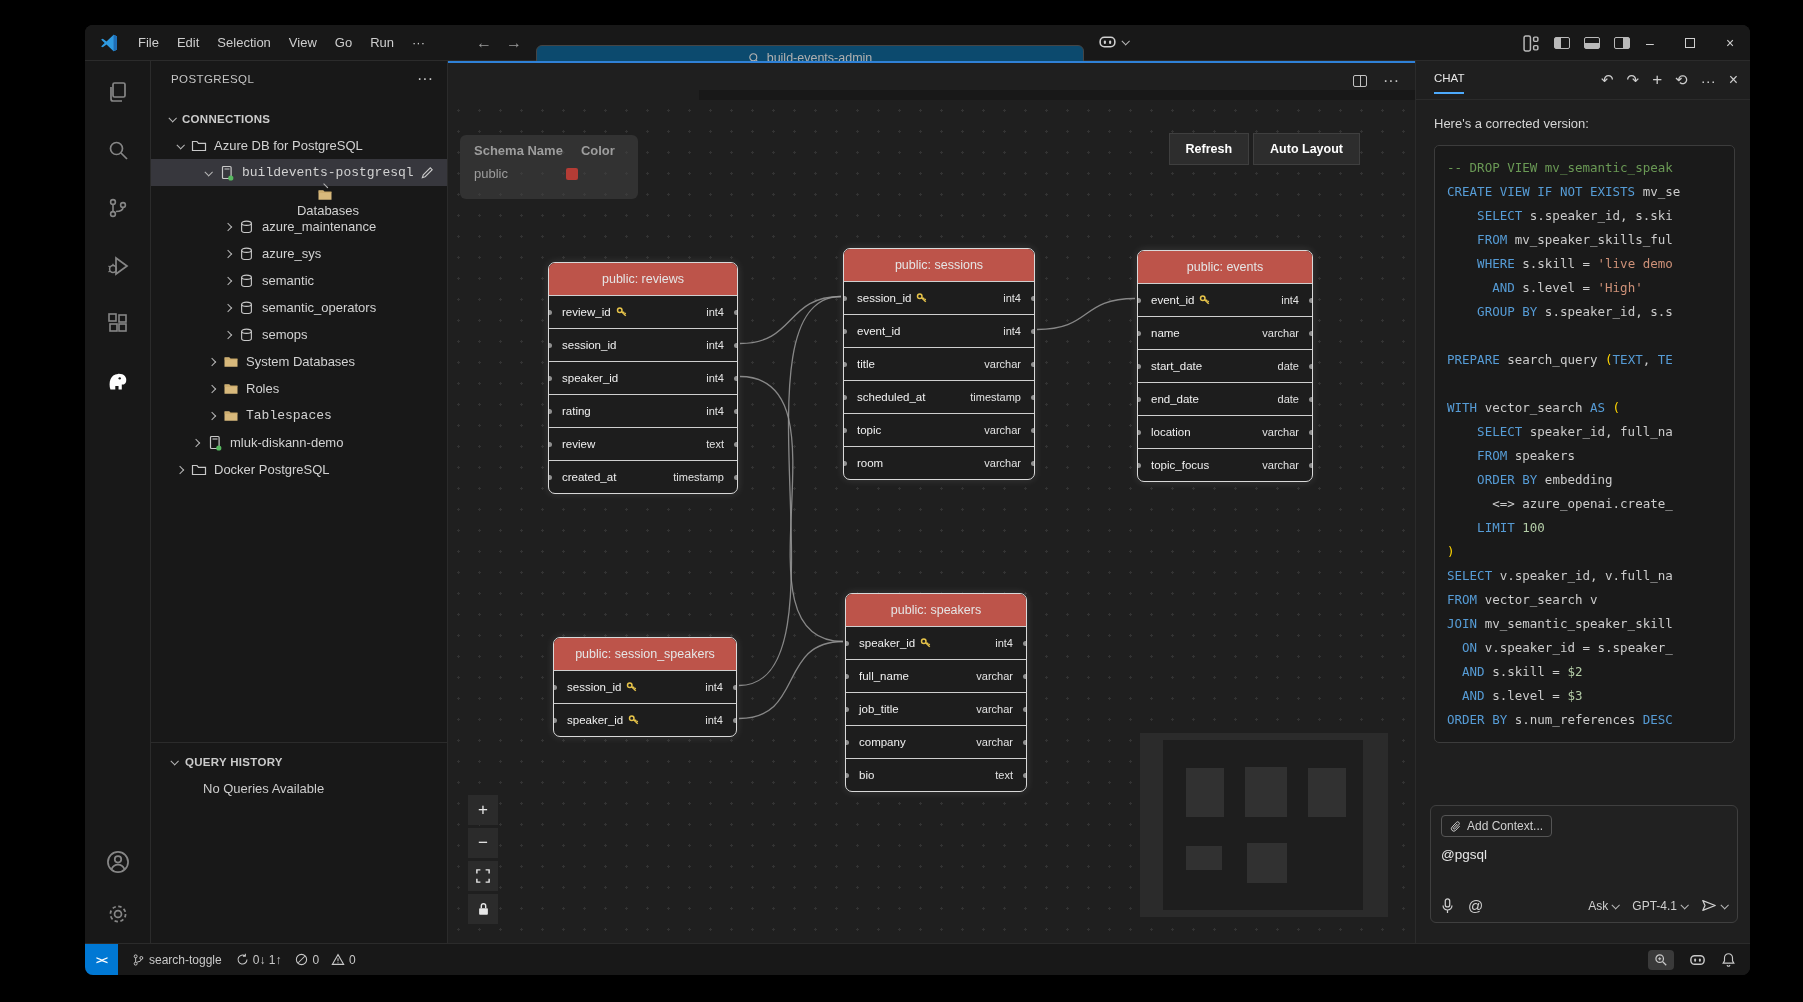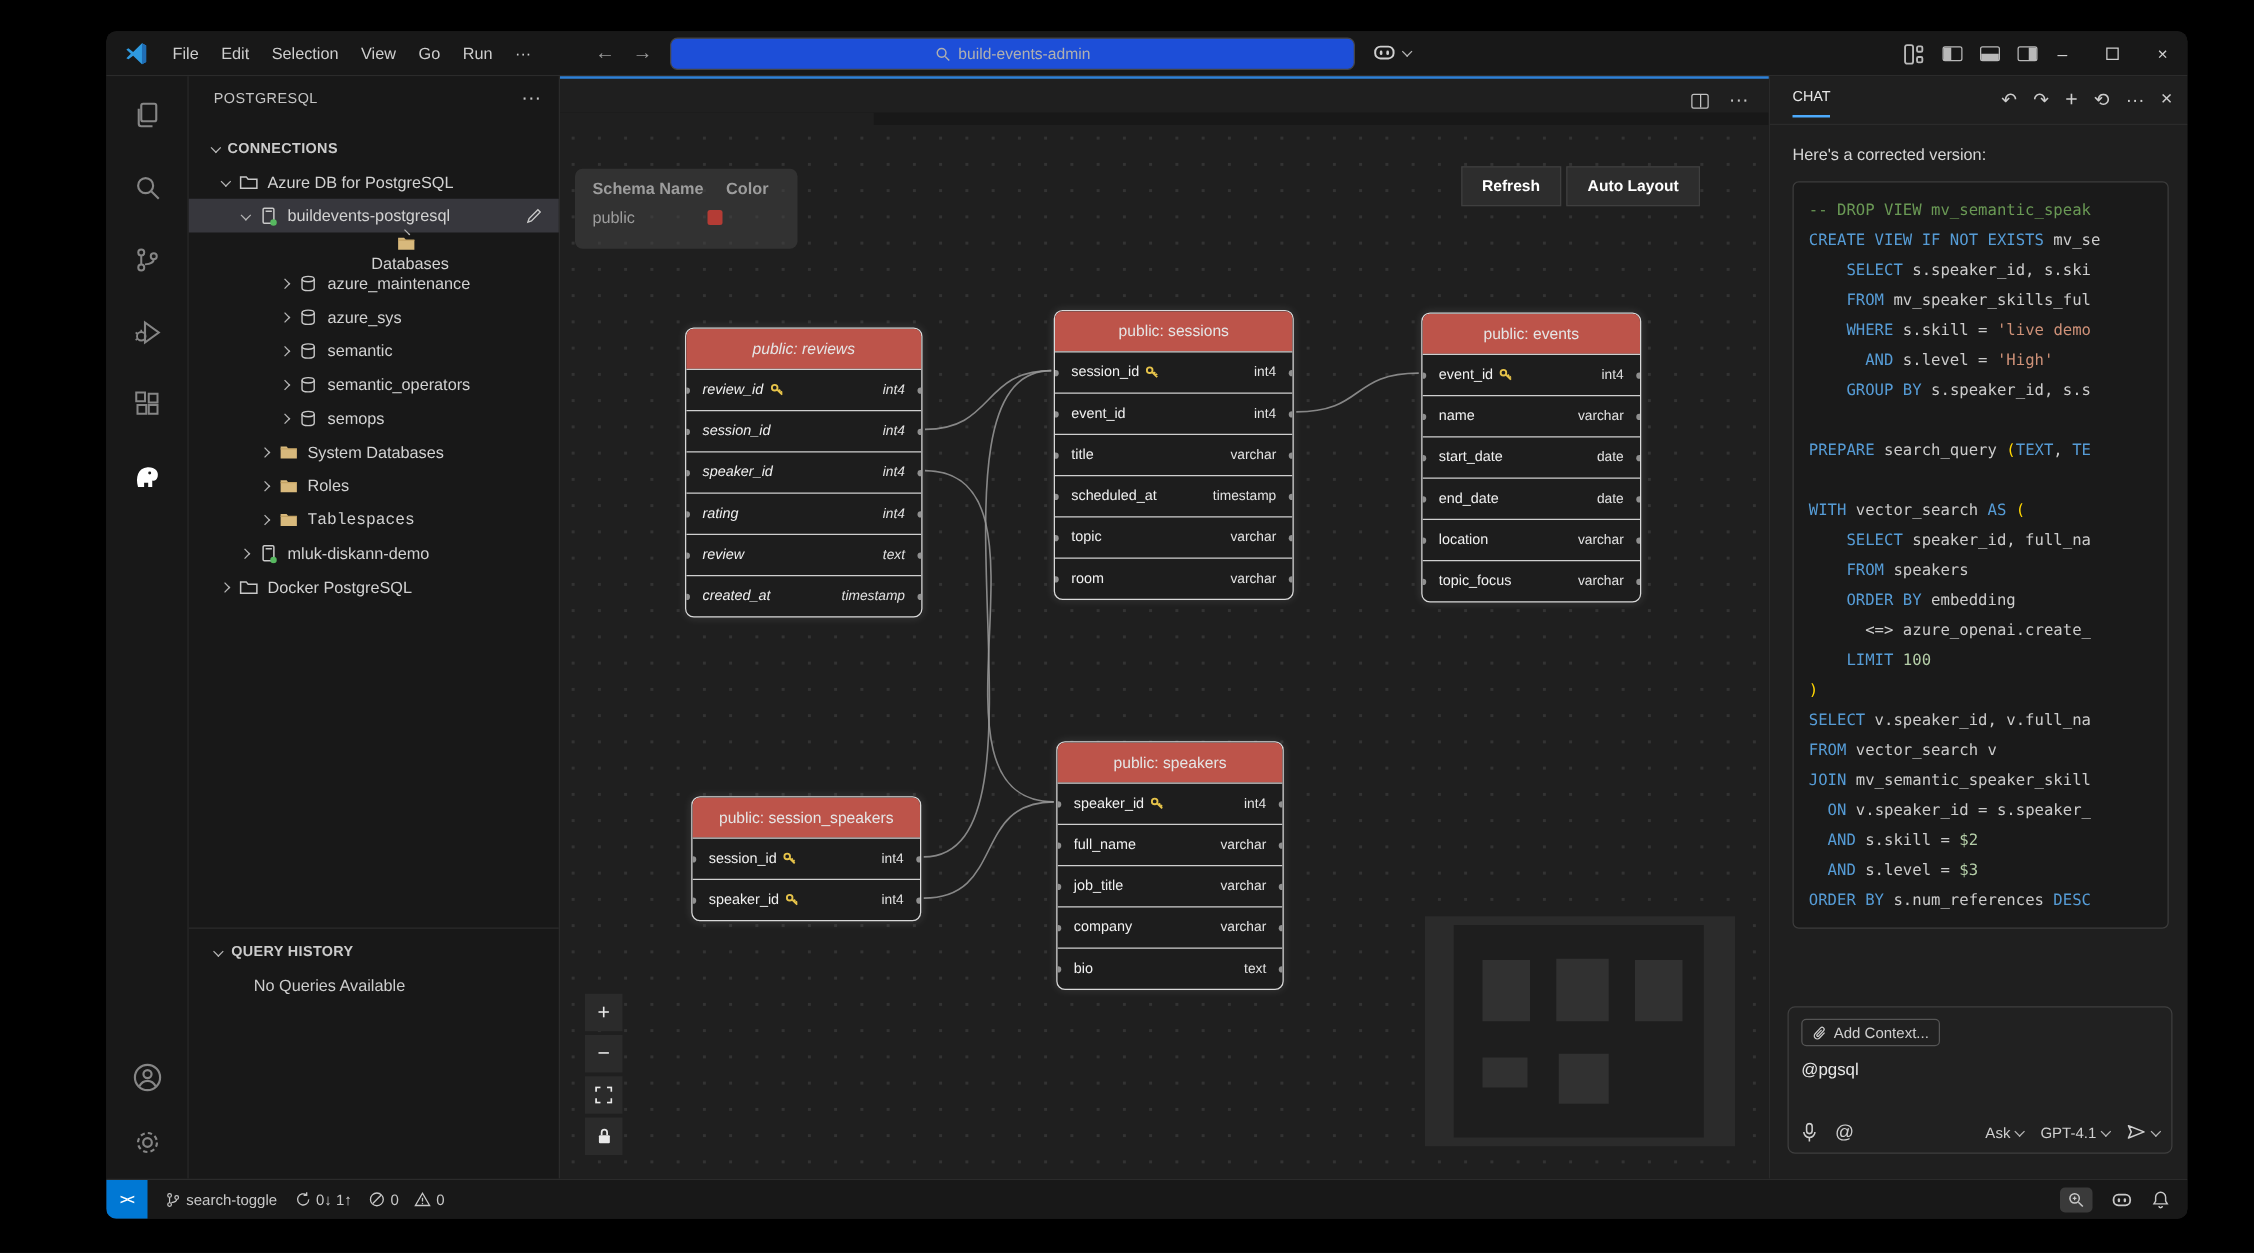--- a/index.html
+++ b/index.html
@@ -8,21 +8,21 @@
 
   #window { position:absolute; left:85px; top:25px; width:1665px; height:950px;
             background:#1f1f1f; border-radius:8px; overflow:hidden; }
 
   
   #titlebar { position:absolute; left:0; top:0; width:100%; height:36px; background:#181818;
               display:flex; align-items:center; border-bottom:1px solid #2b2b2b; }
   #vscode-logo { width:20px; height:20px; margin:0 10px 0 14px; }
   .menu-item { padding:0 9px; font-size:13px; color:#cecece; cursor:default; }
   #nav-arrows { display:flex; gap:14px; margin-left:42px; color:#9a9a9a; font-size:16px; }
-  #cmd-center { position:absolute; left:451px; top:5px; width:548px; height:26px; background:#1d4ed8;
+  #cmd-center { position:absolute; left:451px; top:20px; width:548px; height:26px; background:#0c4a6e;
                 border:1px solid #454545; border-radius:6px; display:flex; align-items:center;
                 justify-content:center; gap:6px; color:#b0b0b0; font-size:12.5px; }
   #copilot-top { position:absolute; left:1012px; top:6px; display:flex; align-items:center; gap:4px; }
   #layout-icons { position:absolute; right:120px; top:0; height:36px; display:flex; align-items:center; gap:14px; }
   .lay-box { width:16px; height:12px; border:1.4px solid #b9b9b9; border-radius:2px; position:relative; }
   .lay-box .fill-l { position:absolute; left:0; top:0; bottom:0; width:6px; background:#b9b9b9; }
   .lay-box .fill-b { position:absolute; left:0; right:0; bottom:0; height:5px; background:#b9b9b9; }
   .lay-box .fill-r { position:absolute; right:0; top:0; bottom:0; width:6px; background:#b9b9b9; }
   #win-controls { position:absolute; right:0; top:0; height:36px; display:flex; }
   .win-btn { width:40px; height:36px; display:flex; align-items:center; justify-content:center;
@@ -263,21 +263,21 @@
         <div id="tree-items">
             <div class="trow" style="padding-left: 26px;">
               <span class="chev down"></span>
               <span class="ticon">
                 <svg width="16" height="16" viewBox="0 0 16 16">
                   <path d="M1.5 3.5 h4.5 l1.5 1.8 h7 v7.2 h-13 Z" fill="none" stroke="#c8c8c8" stroke-width="1.2"></path>
                 </svg>
               </span>
               <span>Azure DB for PostgreSQL</span>
             </div>
-            <div class="trow selected" style="padding-left: 42px;">
+            <div class="trow selected" style="padding-left: 54px; font-family: Liberation Mono, monospace;">
               <span class="chev down"></span>
               <span class="ticon">
                 <svg width="16" height="16" viewBox="0 0 16 16">
                   <rect x="3.5" y="1.5" width="8.6" height="12" rx="1" fill="none" stroke="#c8c8c8" stroke-width="1.2"></rect>
                   <line x1="5.5" y1="4" x2="10.5" y2="4" stroke="#c8c8c8" stroke-width="1.1"></line>
                   <circle cx="11.8" cy="13" r="2.6" fill="#57b960"></circle>
                 </svg>
               </span>
               <span>buildevents-postgresql</span>
               <span style="position:absolute;right:12px;top:6px">
@@ -445,21 +445,21 @@
             <span id="legend-chip"></span>
           </div>
         </div>
 
         <div id="diagram-buttons">
           <span class="dg-btn">Refresh</span>
           <span class="dg-btn">Auto Layout</span>
         </div>
 
         <div id="tables-layer">
-            <div class="etable" style="left: 100px; top: 162px; width: 190px; font-style: italic;">
+            <div class="etable" style="left: 100px; top: 162px; width: 190px;">
               <div class="et-head" style="background:#bd544a">public: reviews</div>
               <div class="et-row">
                 <span class="et-name">review_id<span>
                     <svg width="12" height="12" viewBox="0 0 16 16">
                       <circle cx="5" cy="5.5" r="3" fill="none" stroke="#e6c34a" stroke-width="2"></circle>
                       <path d="M7.5 7.5 L13 13 M11 11 L13 9.5 M9.3 9.3 L11 7.8" stroke="#e6c34a" stroke-width="2" fill="none"></path>
                     </svg>
                   </span></span>
                 <span class="et-type">int4</span>
               </div>

